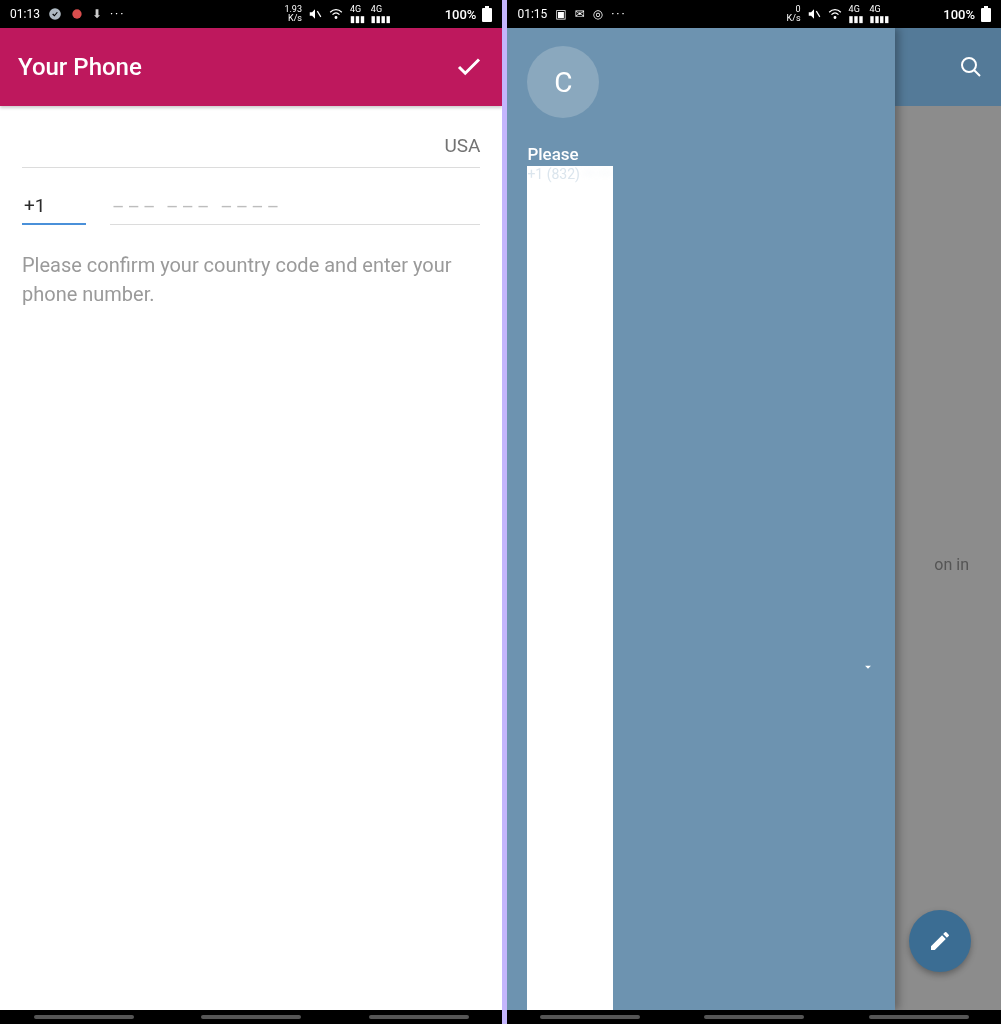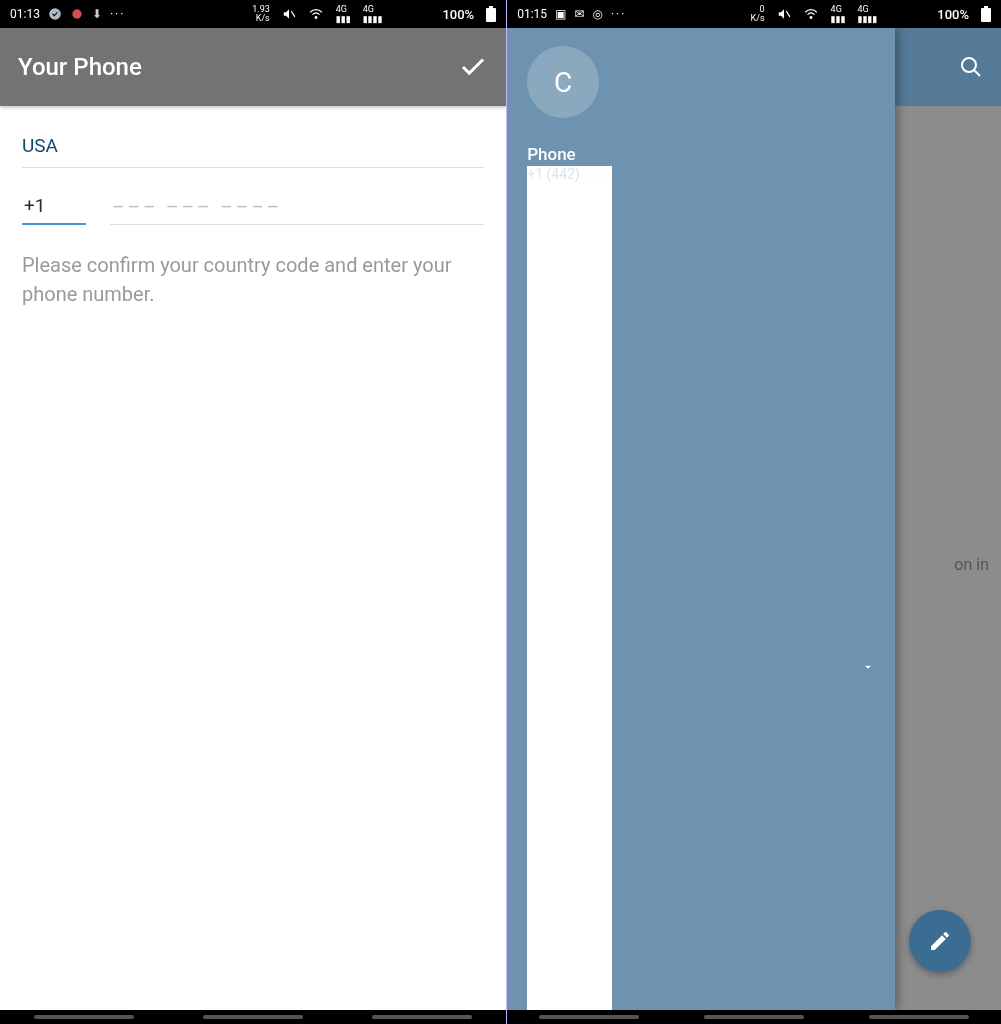--- a/index.html
+++ b/index.html
@@ -1,47 +1,47 @@
 <!DOCTYPE html>
 <html><head>
 <meta charset="utf-8">
 <style>
   * { box-sizing: border-box; margin: 0; padding: 0; font-family: Roboto, "Segoe UI", Arial, sans-serif; }
   body { background: #fff; width: 1001px; height: 1024px; overflow: hidden; }
   .wrap { display: flex; width: 1001px; height: 1024px; }
   .phone { position: relative; height: 1024px; background: #fff; overflow: hidden; }
-  .phoneA { width: 574px; border-right: 1px solid #c4b5fd; }
+  .phoneA { width: 574px; border-right: 5px solid #c4b5fd; }
   .phoneB { width: 559px; }
 
   
   .status-bar { height: 28px; background: #000; color: #fff; display: flex; align-items: center; padding: 0 10px; font-size: 12px; }
   .status-left { display: flex; align-items: center; gap: 8px; }
-  .status-right { margin-left: auto; display: flex; align-items: center; gap: 12px; }
+  .status-right { margin-left: auto; display: flex; align-items: center; gap: 6px; }
   .status-right .pct { font-size: 13px; font-weight: 500; margin-left: 48px; }
   .ks { font-size: 9px; line-height: 9px; }
   .dots { letter-spacing: 2px; }
 
   
-  .appbar { height: 78px; background: #737373; color: #fff; display: flex; align-items: center; padding: 8px 18px; box-shadow: 0 2px 3px rgba(0,0,0,.2); }
+  .appbar { height: 78px; background: #be185d; color: #fff; display: flex; align-items: center; padding: 8px 18px; box-shadow: 0 2px 3px rgba(0,0,0,.2); }
   .appbar .title { font-size: 24px; font-weight: 500; }
   .appbar .check { margin-left: auto; }
 
   
   .contentA { padding: 20px 22px; }
-  .country-row { border-bottom: 1px solid #dcdcdc; padding: 8px 0 10px; font-size: 19px; color: #0c4a6e; }
+  .country-row { border-bottom: 1px solid #dcdcdc; padding: 8px 0 10px; font-size: 19px; color: #737373; text-align: right; }
   .phone-row { display: flex; align-items: flex-end; gap: 24px; margin-top: 20px; }
   .code-input { width: 64px; border: none; border-bottom: 2px solid #4a90d9; font-size: 19px; color: #2b2b2b; padding: 6px 2px; outline: none; }
   .num-input { flex: 1; border: none; border-bottom: 1px solid #dcdcdc; font-size: 19px; color: #bdbdbd; letter-spacing: 3px; padding: 6px 2px; background: transparent; }
   .helper { color: #9a9a9a; font-size: 20px; margin-top: 26px; line-height: 1.45; }
 
   
   .bg-overlay { position: absolute; inset: 0; background: rgba(0,0,0,.45); }
   .bg-appbar { position: absolute; top: 28px; left: 0; right: 0; height: 78px; background: #547a98; display: flex; align-items: center; padding: 0 18px; }
   .bg-appbar .search { margin-left: auto; color: #fff; }
-  .bg-text { position: absolute; right: 12px; top: 555px; color: #555; font-size: 16px; }
+  .bg-text { position: absolute; right: 32px; top: 555px; color: #555; font-size: 16px; }
   .fab { position: absolute; right: 30px; bottom: 52px; width: 62px; height: 62px; border-radius: 50%; background: #3b6d93; display: flex; align-items: center; justify-content: center; box-shadow: 0 3px 6px rgba(0,0,0,.3); }
 
   
   .drawer { position: absolute; top: 28px; left: 0; width: 388px; bottom: 14px; background: #fff; box-shadow: 4px 0 8px rgba(0,0,0,.28); }
   .drawer-header { background: #6d93b0; color: #fff; padding: 18px 20px 16px; }
   .avatar { width: 72px; height: 72px; border-radius: 50%; background: #8aa8be; display: flex; align-items: center; justify-content: center; font-size: 28px; color: #fff; font-weight: 400; }
   .drawer-user { margin-top: 26px; display: flex; align-items: center; }
   .drawer-user .info .name { font-size: 17px; font-weight: 500; }
   .drawer-user .info .phone { font-size: 14px; color: #dbe5ed; margin-top: 2px; filter: blur(0); }
   .drawer-user .info .phone .blur { filter: blur(3px); color:#c9d9e5; }
@@ -182,23 +182,23 @@
         </svg>
     </div>
 
     <div class="drawer">
       <div class="drawer-header">
         <div class="avatar">
           <span>C</span>
         </div>
         <div class="drawer-user">
           <div class="info">
-            <div class="name">Phone</div>
+            <div class="name">Please</div>
             <div class="phone">
-              <span>+1 (442)</span> <span class="blur">··· ····</span>
+              <span>+1 (832)</span> <span class="blur">··· ····</span>
             </div>
           </div>
           <div class="drop">
             <svg width="14" height="14" viewBox="0 0 24 24" fill="#fff">
                 <path d="M7 10l5 5 5-5z"></path>
               </svg>
           </div>
         </div>
       </div>
 

